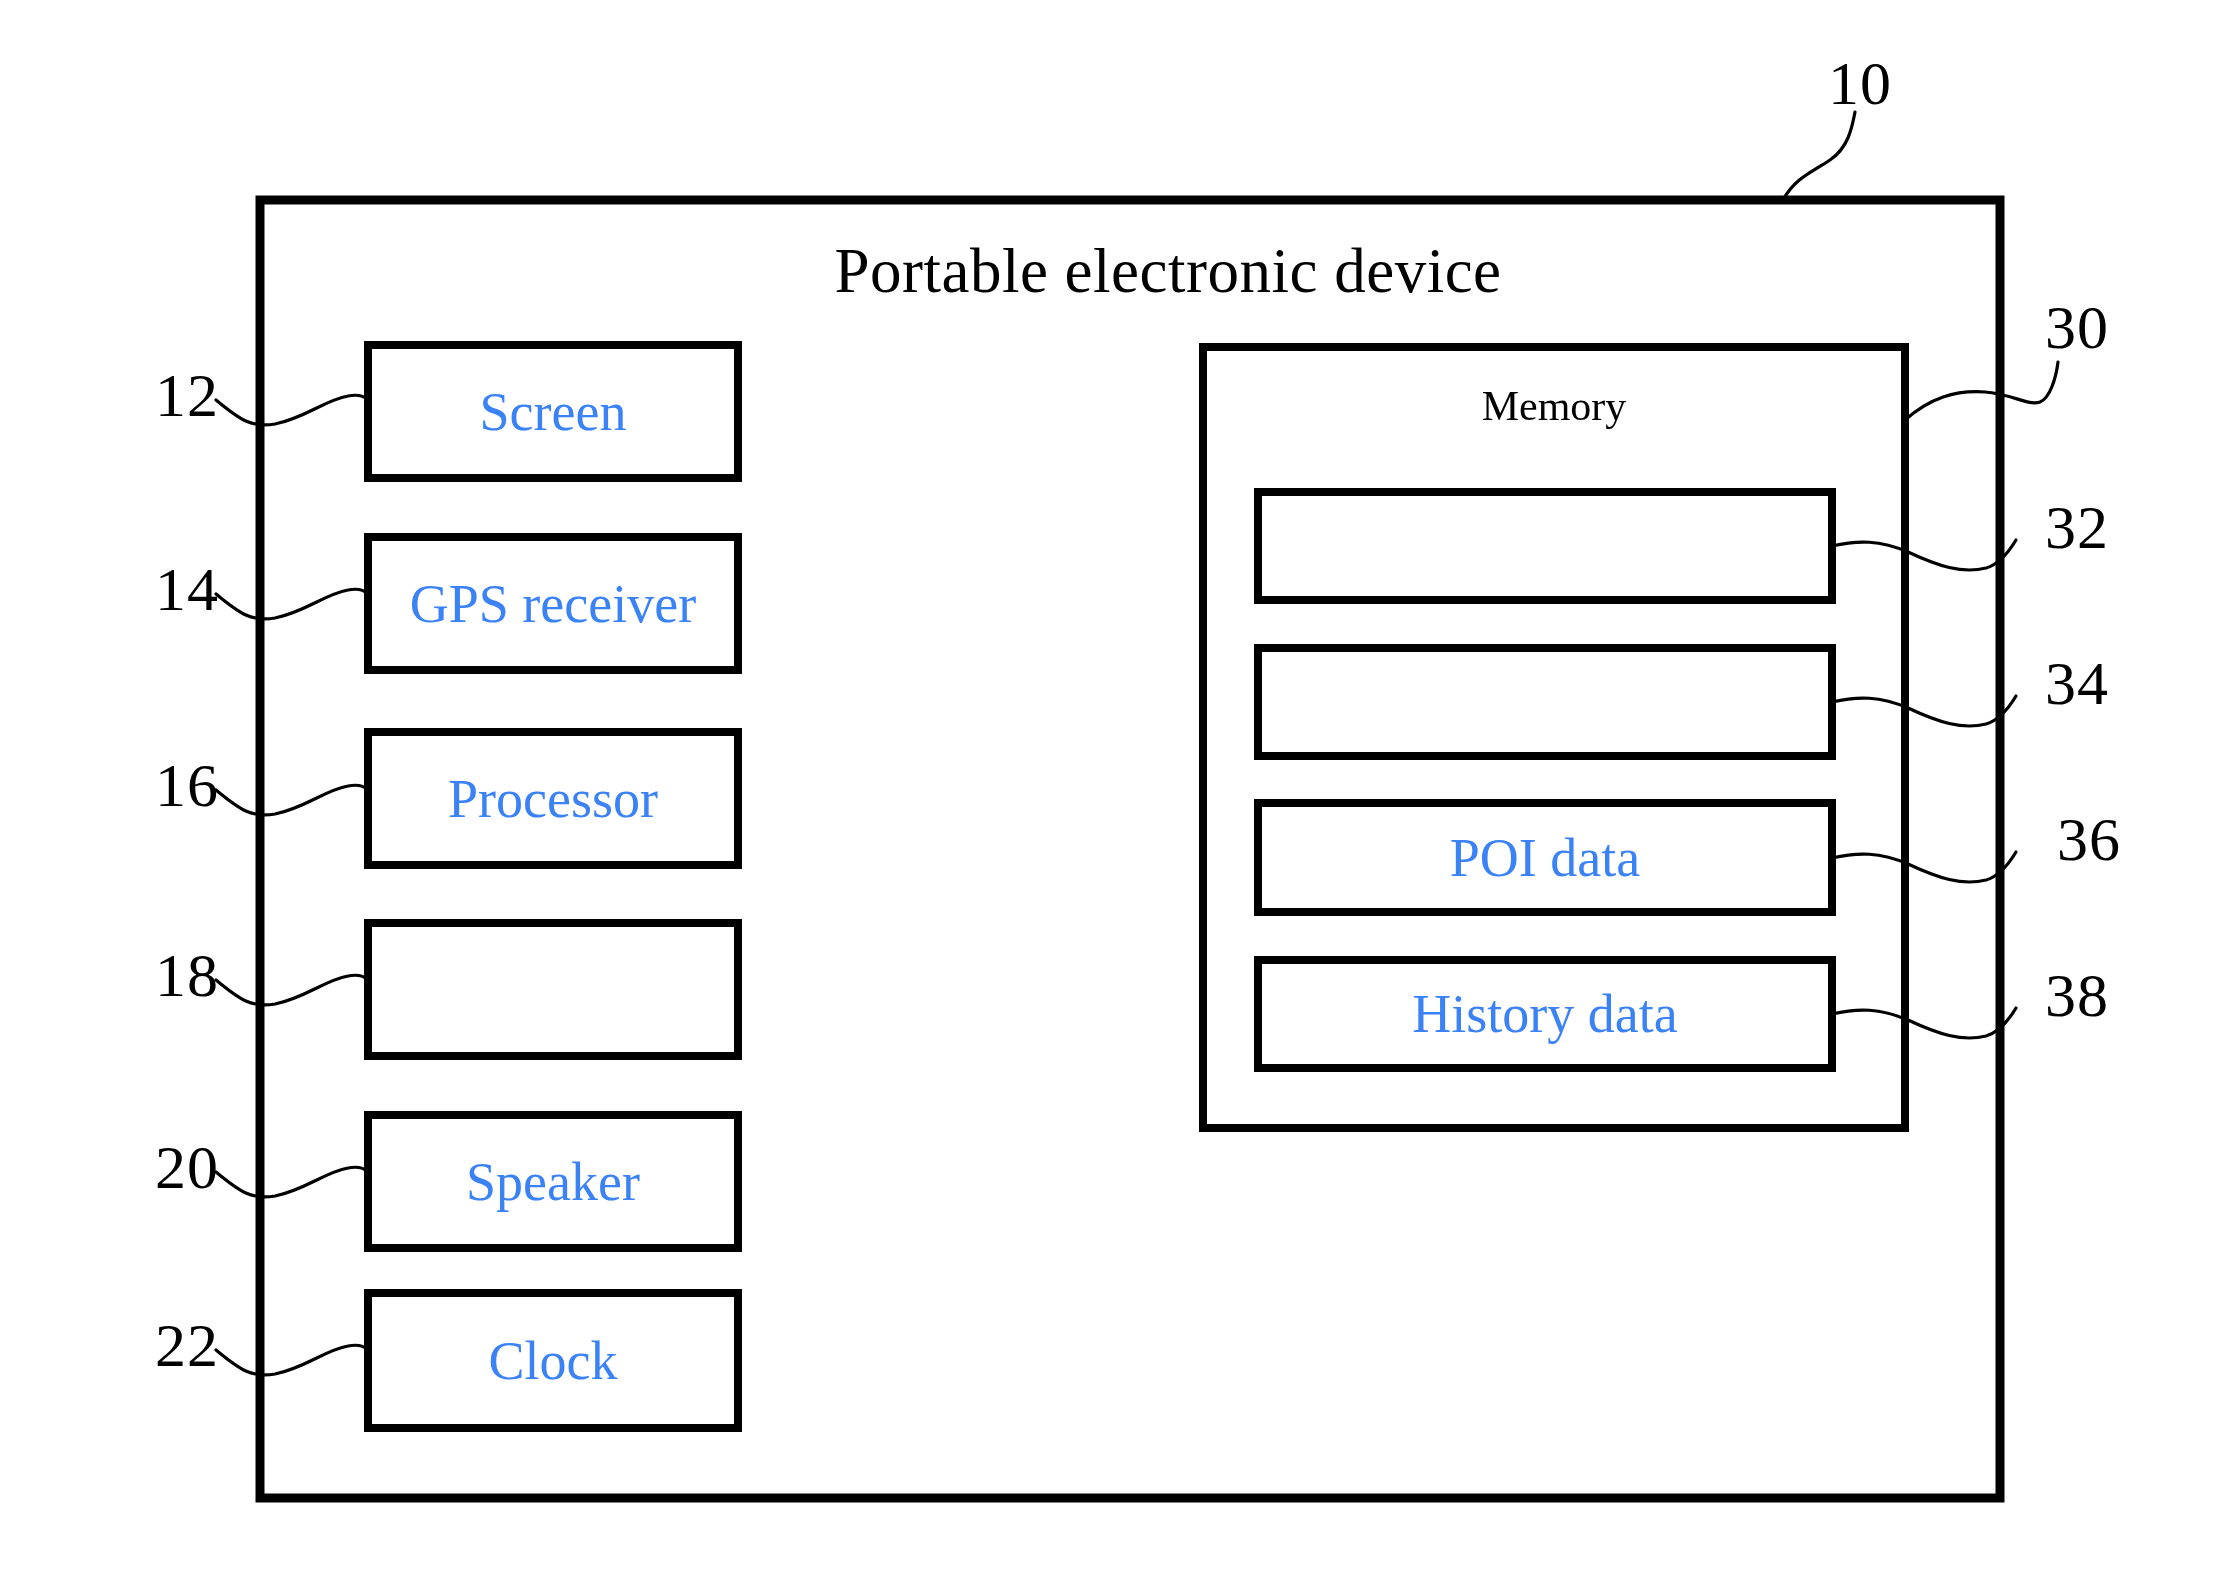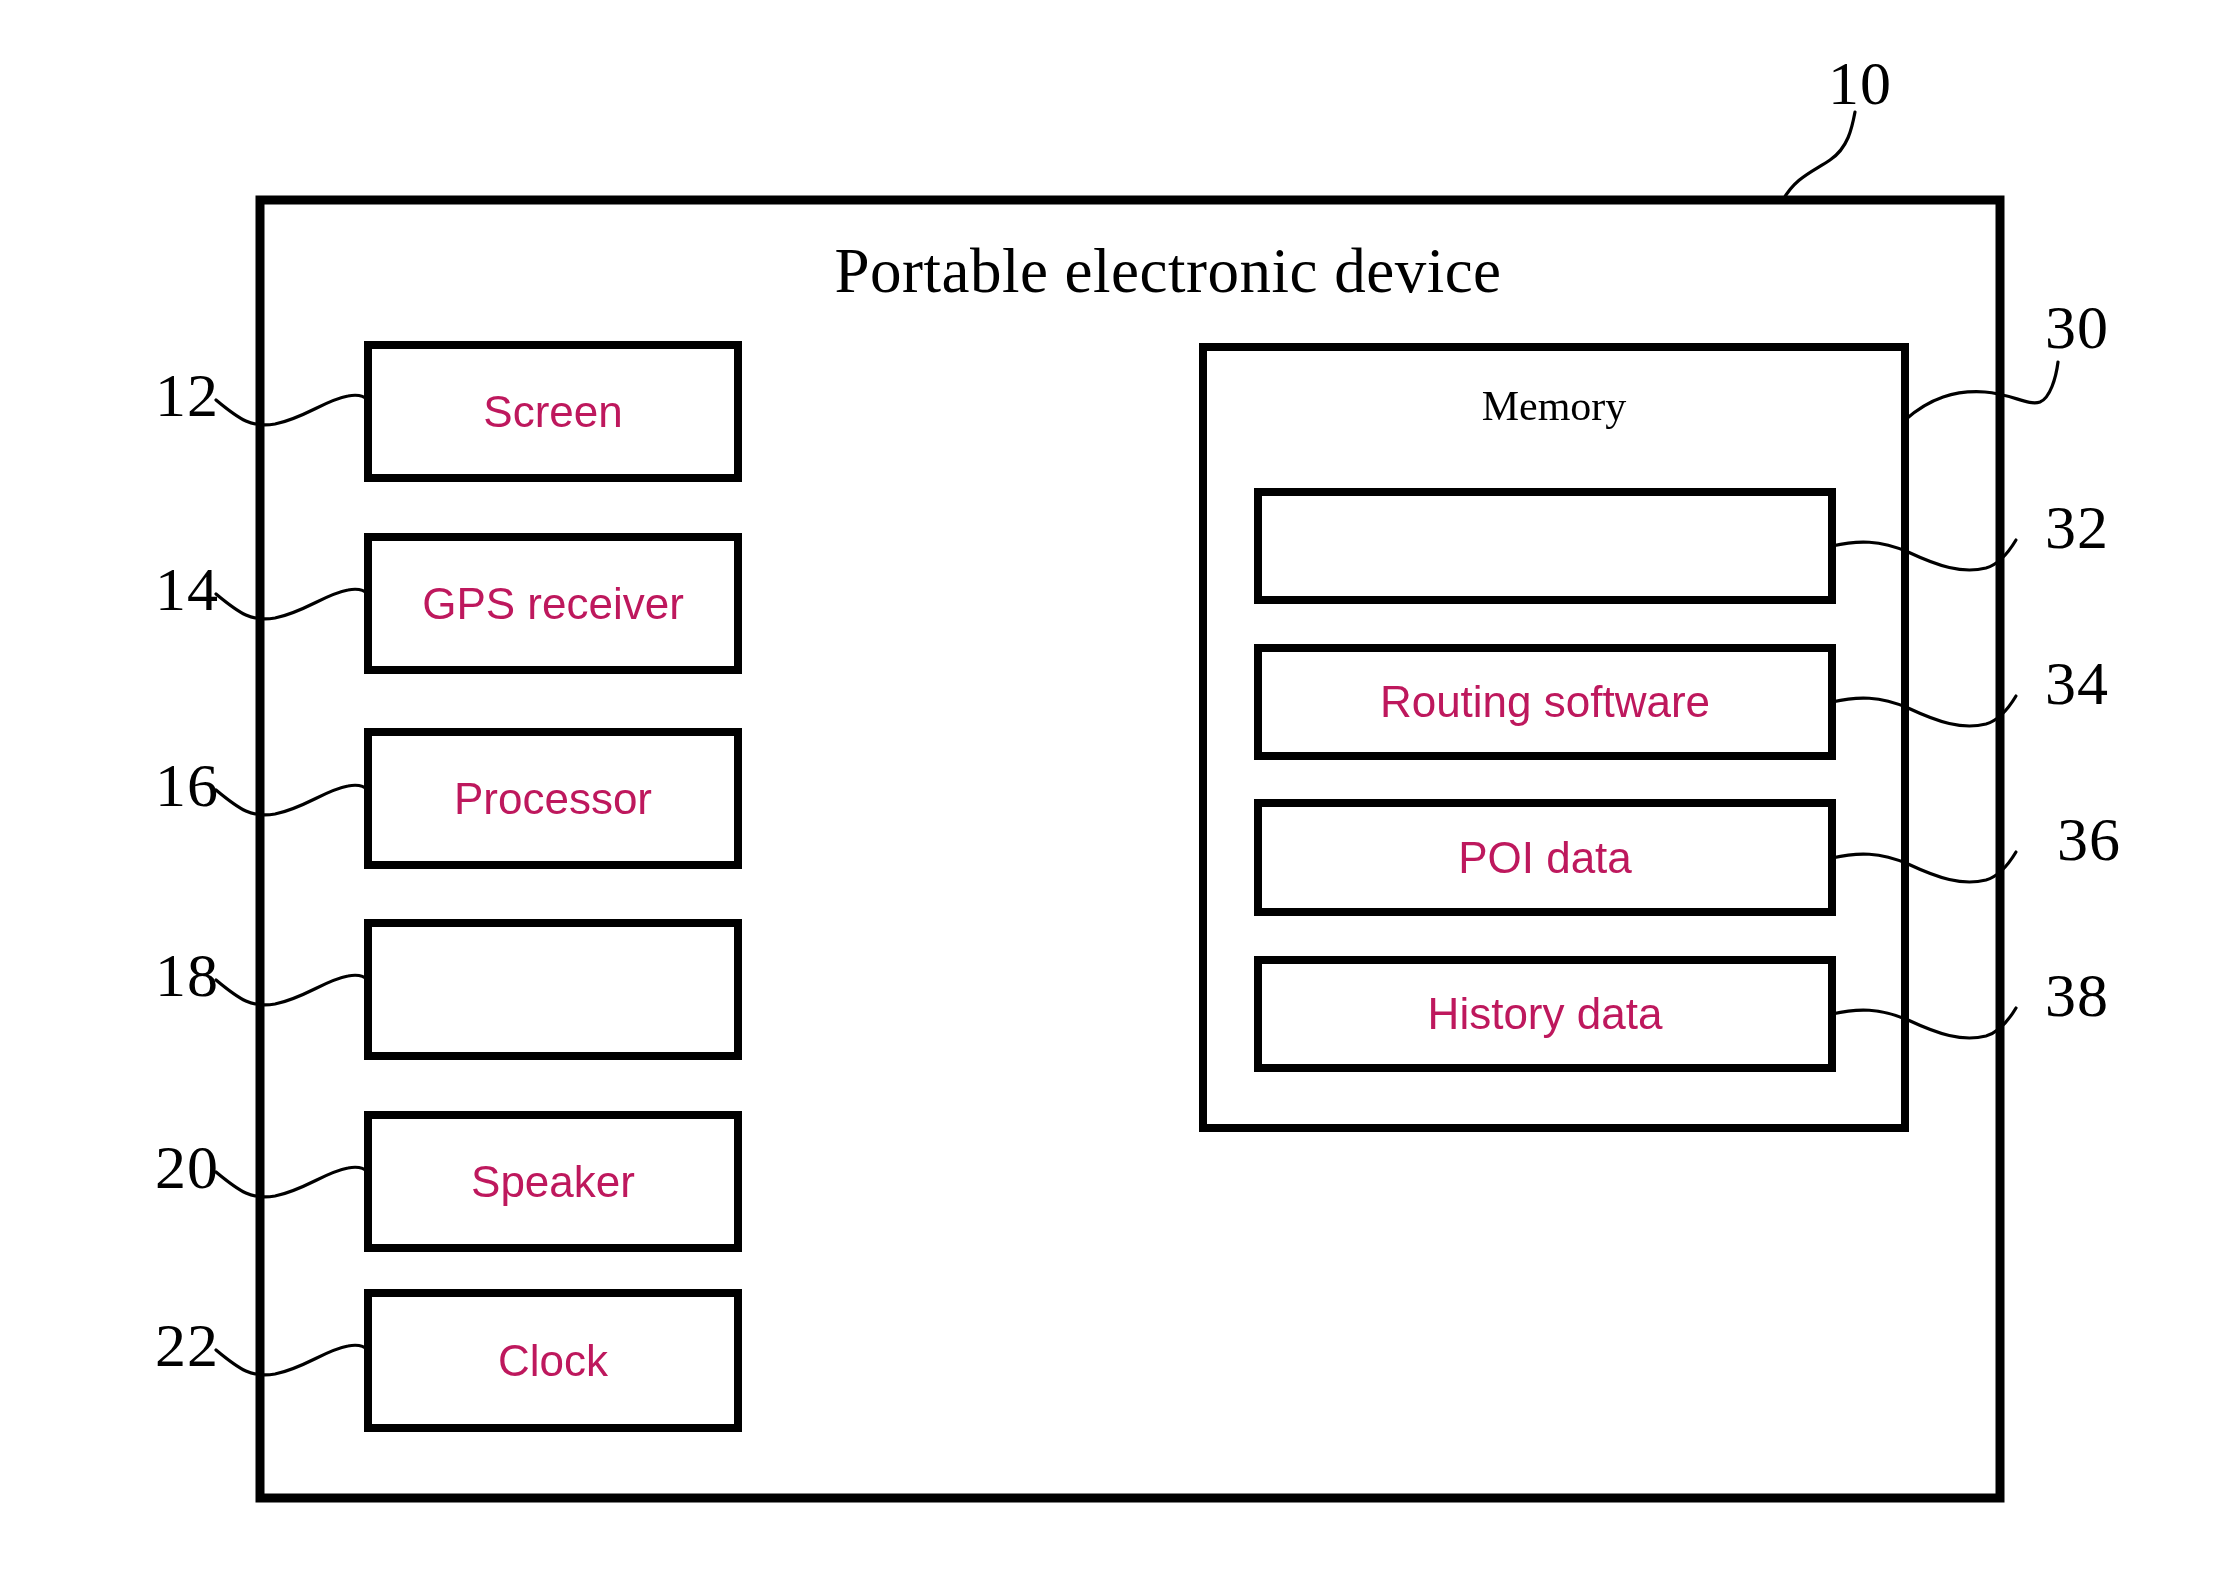--- a/index.html
+++ b/index.html
@@ -70,23 +70,23 @@
   .memory-title {
     font-size: 42px;
     transform: translateX(-50%);
   }
 
   .box-label {
     position: absolute;
     display: flex;
     align-items: center;
     justify-content: center;
-    font-size: 44px;
-    font-family: Liberation Sans, sans-serif;
-    color: #be185d;
+    font-size: 54px;
+    font-family: Liberation Serif, serif;
+    color: #3b82f6;
     white-space: nowrap;
   }
 
   .ref-num {
     font-size: 62px;
     letter-spacing: 1px;
   }
 </style>
 </head>
 <body>
@@ -141,21 +141,20 @@
   <div class="box-label" style="left:368px; top:1115px; width:370px; height:133px;">Speaker</div>
   <div class="box-label" style="left:368px; top:1293px; width:370px; height:135px;">Clock</div>
 
   <div class="txt ref-num" style="left:155px; top:364px;">12</div>
   <div class="txt ref-num" style="left:155px; top:558px;">14</div>
   <div class="txt ref-num" style="left:155px; top:754px;">16</div>
   <div class="txt ref-num" style="left:155px; top:944px;">18</div>
   <div class="txt ref-num" style="left:155px; top:1136px;font-family:Liberation Serif, serif;">20</div>
   <div class="txt ref-num" style="left:155px; top:1314px;">22</div>
 
-  <div class="box-label" style="left:1258px; top:648px; width:574px; height:108px;">Routing software</div>
   <div class="box-label" style="left:1258px; top:803px; width:574px; height:109px;">POI data</div>
   <div class="box-label" style="left:1258px; top:960px; width:574px; height:108px;">History data</div>
 
   <div class="txt ref-num" style="left:2045px; top:496px;">32</div>
   <div class="txt ref-num" style="left:2045px; top:652px;">34</div>
   <div class="txt ref-num" style="left:2045px; top:808px;margin-left:12px;">36</div>
   <div class="txt ref-num" style="left:2045px; top:964px;">38</div>
 
 </div>
 

